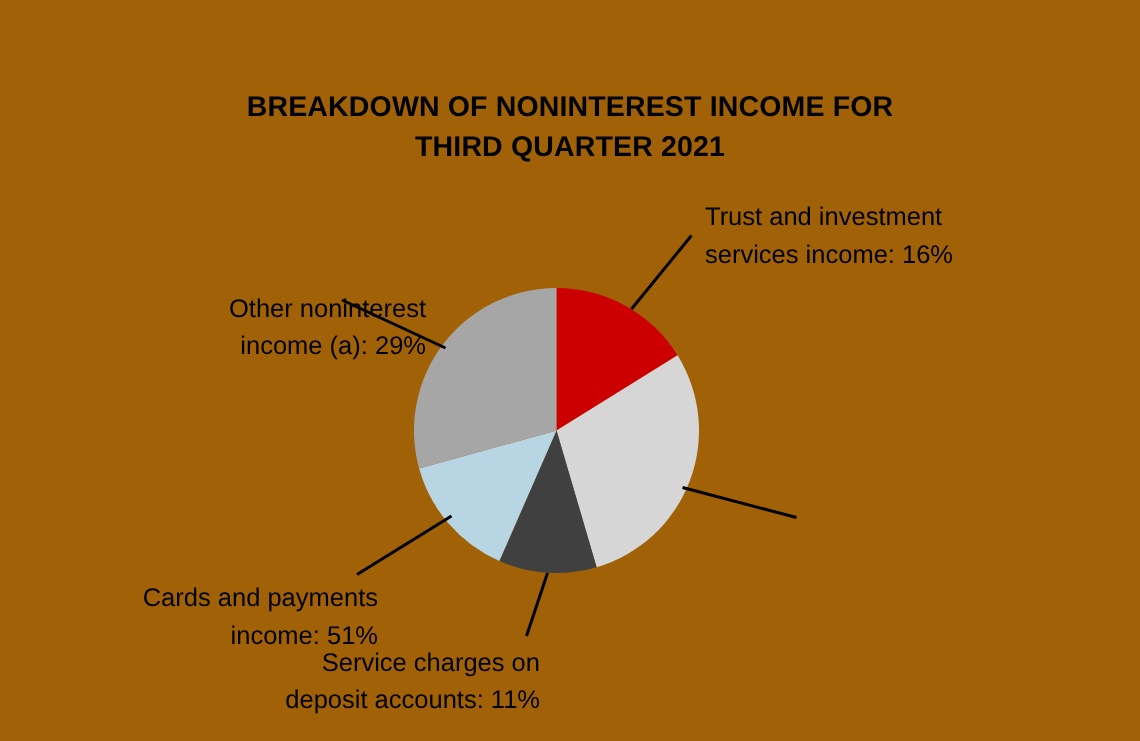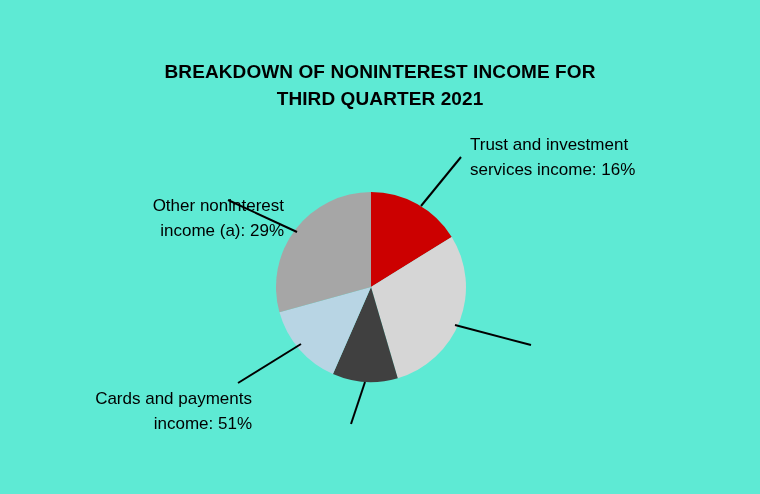--- a/index.html
+++ b/index.html
@@ -9,21 +9,21 @@
     background: #ffffff;
   }
   body {
     font-family: "Liberation Sans", sans-serif;
     color: #000000;
   }
   #figure {
     position: relative;
     width: 760px;
     height: 494px;
-    background: #5eead4;
+    background: #a16207;
     overflow: hidden;
   }
   #chart-title {
     position: absolute;
     left: 0;
     top: 58px;
     width: 760px;
     text-align: center;
     font-size: 19px;
     font-weight: bold;
@@ -96,20 +96,22 @@
     <line x1="455" y1="325" x2="531" y2="345" stroke="#000000" stroke-width="2"></line>
     <line x1="365" y1="382" x2="351" y2="424" stroke="#000000" stroke-width="2"></line>
     <line x1="301" y1="344" x2="238" y2="383" stroke="#000000" stroke-width="2"></line>
     <line x1="297" y1="232" x2="228" y2="200" stroke="#000000" stroke-width="2"></line>
   </svg>
 
   <div id="label-trust-investment" class="slice-label label-right">Trust and investment
 services income: 16%</div>
 
 
+  <div id="label-service-charges" class="slice-label label-left">Service charges on
+deposit accounts: 11%</div>
 
   <div id="label-cards-payments" class="slice-label label-left">Cards and payments
 income: 51%</div>
 
   <div id="label-other-noninterest" class="slice-label label-left">Other noninterest
 income (a): 29%</div>
 
 </div>
 
 </body></html>

